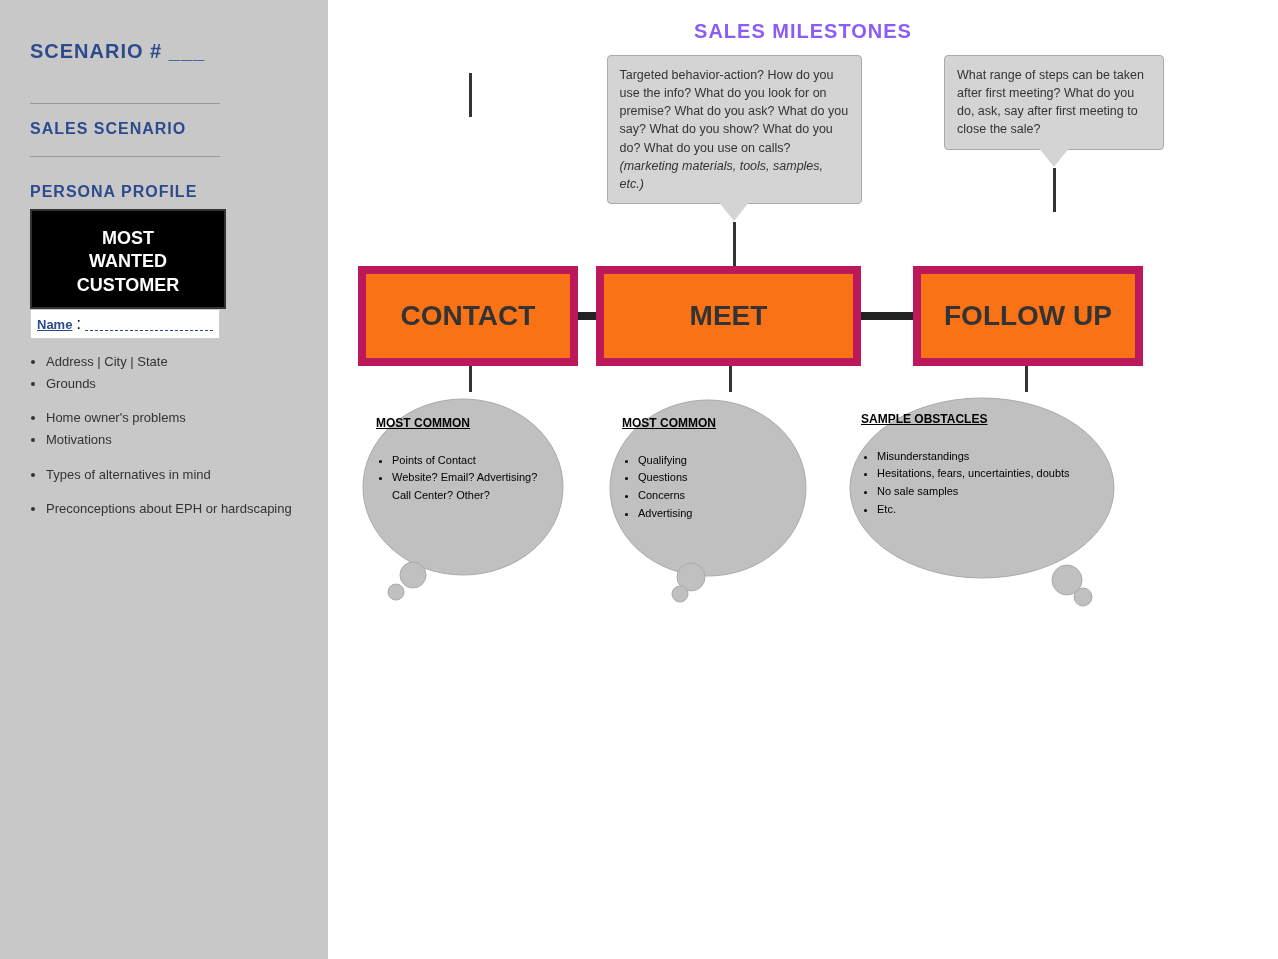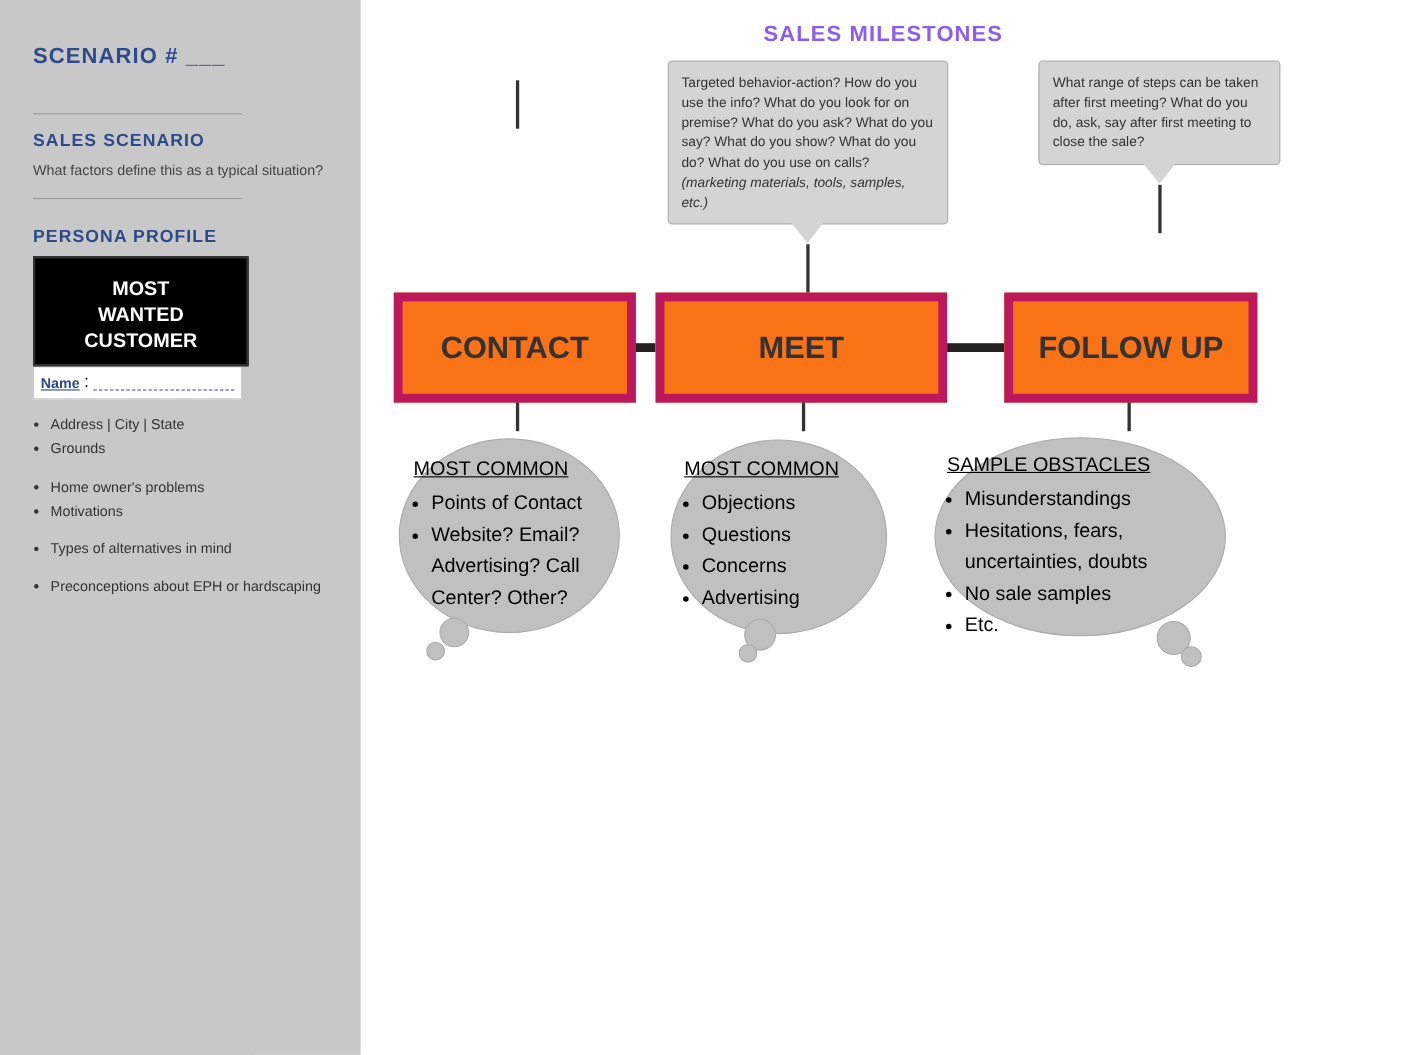--- a/index.html
+++ b/index.html
@@ -175,46 +175,45 @@
 
     .milestone-box.meet {
       width: 265px;
     }
 
     .milestone-box.followup {
       width: 230px;
     }
 
     .thought-title {
-      font-size: 18px;
-      font-weight: normal;
+      font-size: 12px;
+      font-weight: bold;
       text-decoration: underline;
       font-family: 'Arial Black', sans-serif;
-      margin-bottom: 6px;
+      margin-bottom: 22px;
     }
 
     .thought-list {
       list-style: disc;
       padding-left: 16px;
-      font-size: 18px;
+      font-size: 11px;
       line-height: 1.6;
     }
 
     .italic { font-style: italic; }
   </style>
 </head>
 <body>
 
 <div id="sidebar">
   <div class="scenario-title">SCENARIO  #  ___</div>
 
   <hr class="divider">
 
   <div class="section-heading">SALES SCENARIO</div>
-  <div class="section-desc">What factors define this as a typical situation?</div>
 
   <hr class="divider">
 
   <div class="section-heading persona-section">PERSONA PROFILE</div>
 
   <div class="most-wanted-box">
     <span>MOST<br>WANTED<br>CUSTOMER</span>
   </div>
   <div style="background:#fff; width:190px; padding: 5px 6px; border: 1px solid #ccc; display:flex; align-items:center; gap:4px;">
     <span class="name-label">Name</span>
@@ -321,21 +320,21 @@
 
     <div style="position:relative; width:205px; height:215px;">
       <svg width="205" height="215" viewBox="0 0 205 215" style="position:absolute;top:0;left:0;">
         <ellipse cx="102" cy="96" rx="98" ry="88" fill="#c0c0c0" stroke="#aaa" stroke-width="1"></ellipse>
         <circle cx="85" cy="185" r="14" fill="#c0c0c0" stroke="#aaa" stroke-width="1"></circle>
         <circle cx="74" cy="202" r="8" fill="#c0c0c0" stroke="#aaa" stroke-width="1"></circle>
       </svg>
       <div style="position:absolute; top:18px; left:10px; width:182px; padding:6px;">
         <div class="thought-title">MOST COMMON</div>
         <ul class="thought-list">
-          <li>Objections</li>
+          <li>Qualifying</li>
           <li>Questions</li>
           <li>Concerns</li>
           <li>Advertising</li>
         </ul>
       </div>
     </div>
 
     <div style="width:6px;"></div>
 
     <div style="position:relative; width:275px; height:220px;">

